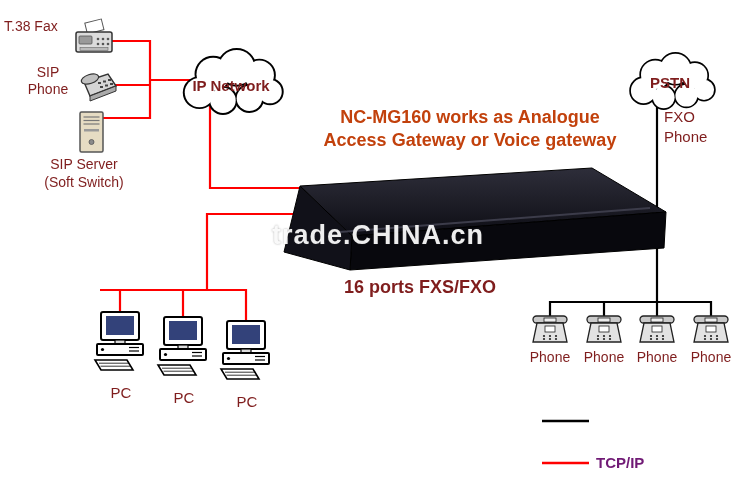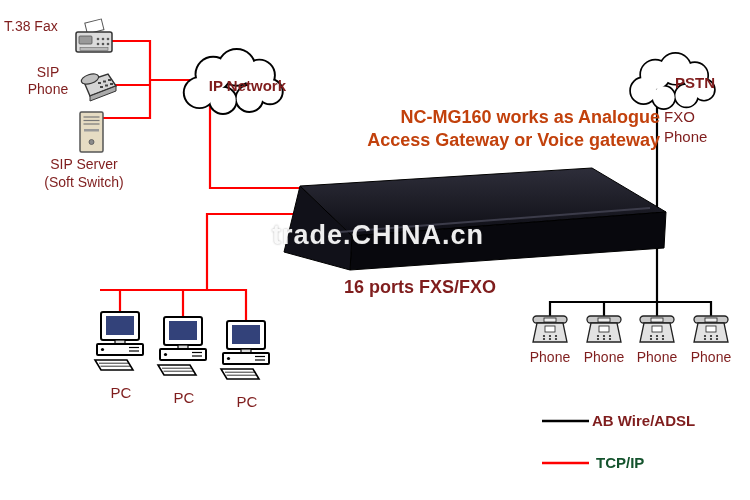--- a/index.html
+++ b/index.html
@@ -6,23 +6,23 @@
   .stage{
     position:relative;width:750px;height:500px;background:#ffffff;overflow:hidden;
     font-family:"Liberation Sans",sans-serif;
   }
   .stage svg{position:absolute;left:0;top:0;}
   .lbl{
     position:absolute;color:#7f1d1d;line-height:1.15;white-space:nowrap;
     font-family:"Liberation Sans",sans-serif;
   }
   .center{text-align:center;}
-  .bold{font-weight:bold;text-align:right;}
+  .bold{font-weight:bold;}
   .gray{color:#c2410c;}
-  .red{color:#14532d;}
+  .red{color:#701a75;}
   .watermark{
     color:rgba(255,255,255,0.92);
     font-size:27px;font-weight:bold;letter-spacing:1px;
     text-shadow:0 0 2px rgba(60,60,60,0.45);
   }
 </style>
 </head>
 <body>
 
 <div class="stage">
@@ -194,16 +194,15 @@
 
   <div class="lbl center" style="left:96px;top:384px;width:50px;font-size:15px;">PC</div>
   <div class="lbl center" style="left:159px;top:389px;width:50px;font-size:15px;">PC</div>
   <div class="lbl center" style="left:222px;top:393px;width:50px;font-size:15px;">PC</div>
 
   <div class="lbl center" style="left:523px;top:349px;width:54px;font-size:14px;">Phone</div>
   <div class="lbl center" style="left:577px;top:349px;width:54px;font-size:14px;">Phone</div>
   <div class="lbl center" style="left:630px;top:349px;width:54px;font-size:14px;">Phone</div>
   <div class="lbl center" style="left:684px;top:349px;width:54px;font-size:14px;">Phone</div>
 
-  <div class="lbl bold" style="left:592px;top:412px;font-size:15px;">AB Wire/ADSL</div>
   <div class="lbl bold red" style="left:596px;top:454px;font-size:15px;">TCP/IP</div>
 
 </div>
 
 </body></html>

